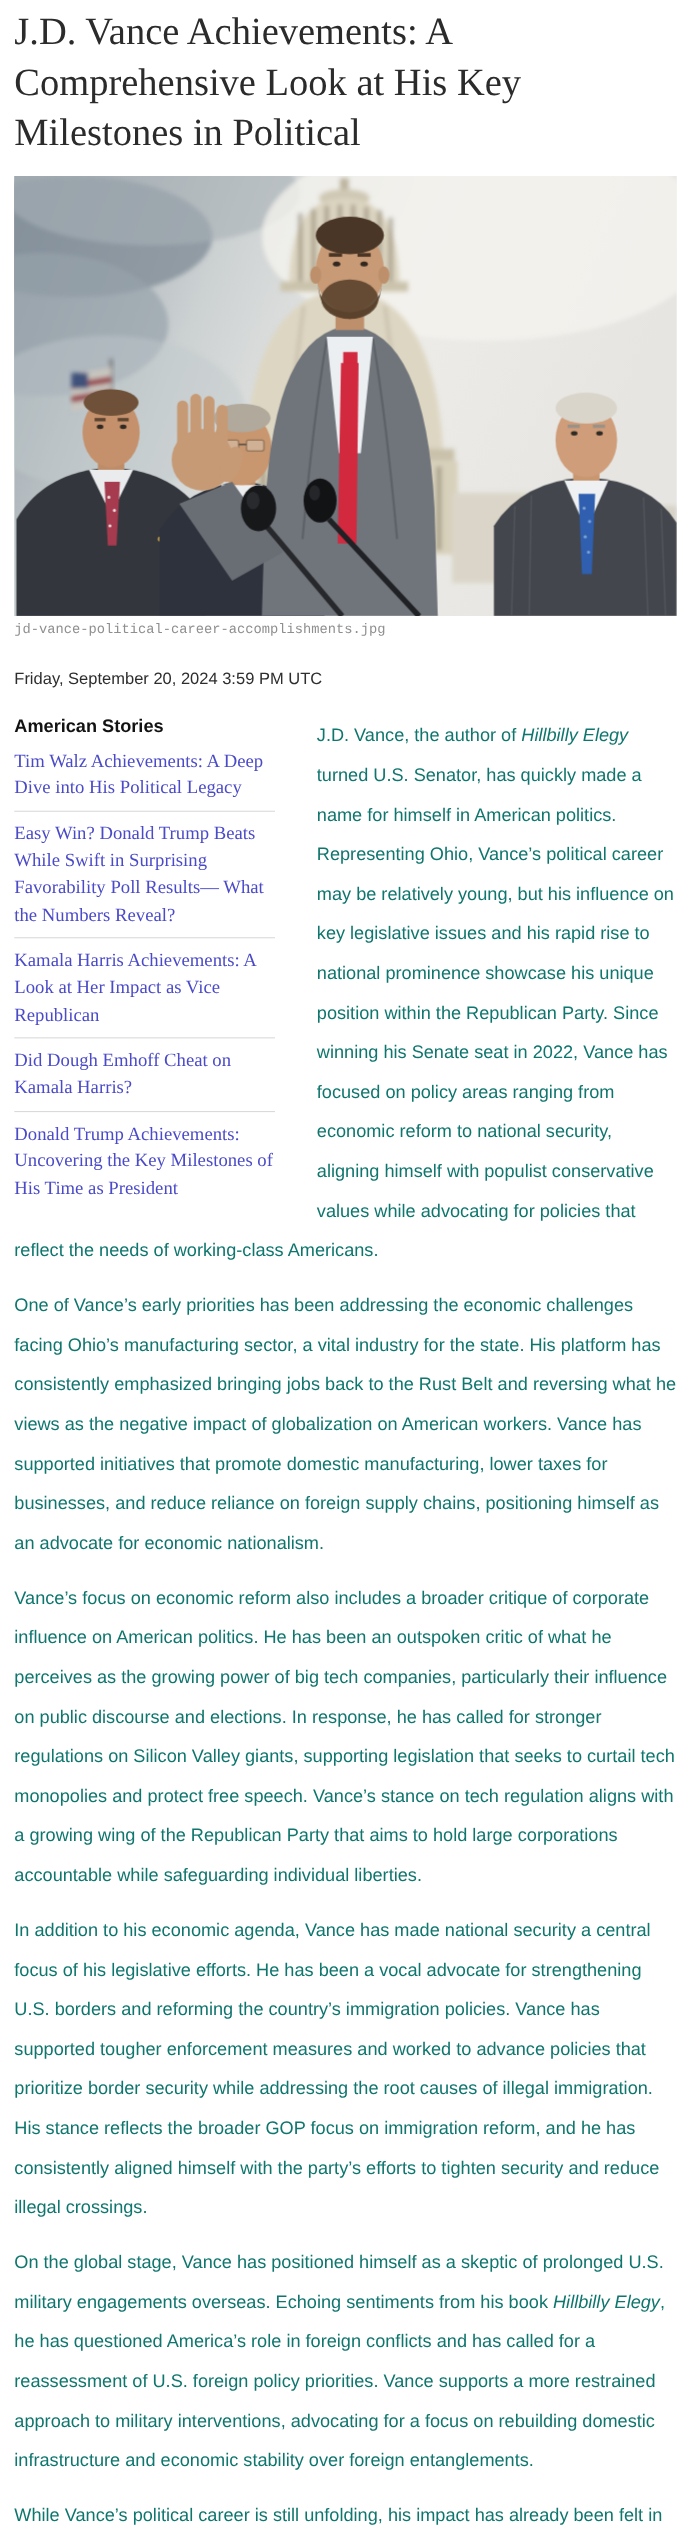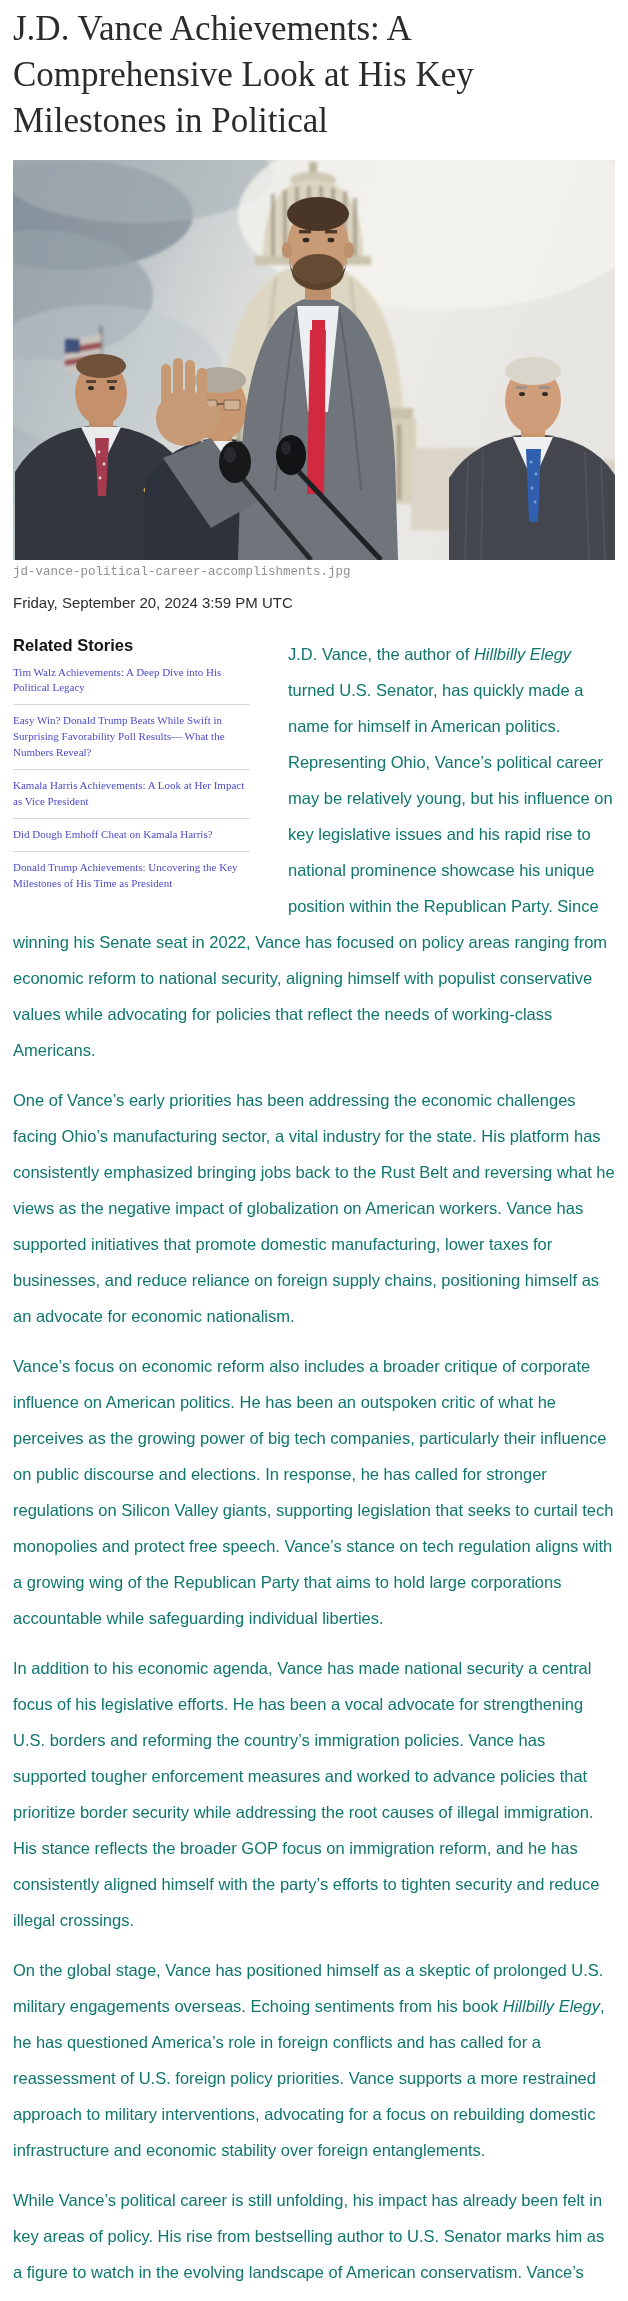--- a/index.html
+++ b/index.html
@@ -25,40 +25,40 @@
   svg.photo { display: block; width: 602px; height: 400px; background: #dfe0de; }
   figcaption.caption {
     font-size: 12.5px;
     color: #8f8f8f;
     margin-top: 5px;
   }
 
   .dateline {
     font-size: 15px;
     color: #2d2d2d;
-    margin-top: 15px;
+    margin-top: 30px;
   }
 
   .content { margin-top: 25px; }
 
   aside.sidebar {
     float: left;
     width: 237px;
     margin: 0 38px 14px 0;
   }
   aside.sidebar h2 {
     font-size: 16.5px;
     font-weight: 700;
     color: #121212;
     margin: 0 0 2px 0;
   }
   aside.sidebar a {
     display: block;
     font-family: "Liberation Serif", serif;
-    font-size: 11px;
+    font-size: 17px;
     line-height: 1.45;
     color: var(--link-color, #4b4bc8);
     text-decoration: none;
     padding: 8px 0;
     border-bottom: 1px solid #dadada;
     cursor: pointer;
   }
   aside.sidebar a:last-child { border-bottom: none; }
 
   .article-body p {
@@ -247,24 +247,24 @@
         <ellipse cx="273" cy="288" rx="5" ry="7" fill="#2a2c2f" opacity="0.8"></ellipse>
       </g>
     </svg>
     <figcaption class="caption">jd-vance-political-career-accomplishments.jpg</figcaption>
   </figure>
 
   <div class="dateline">Friday, September 20, 2024 3:59 PM UTC</div>
 
   <div class="content">
     <aside class="sidebar">
-      <h2>Related Stories</h2>
+      <h2>American Stories</h2>
       <a href="#">Tim Walz Achievements: A Deep Dive into His Political Legacy</a>
       <a href="#">Easy Win? Donald Trump Beats While Swift in Surprising Favorability Poll Results— What the Numbers Reveal?</a>
-      <a href="#">Kamala Harris Achievements: A Look at Her Impact as Vice President</a>
+      <a href="#">Kamala Harris Achievements: A Look at Her Impact as Vice Republican</a>
       <a href="#">Did Dough Emhoff Cheat on Kamala Harris?</a>
       <a href="#">Donald Trump Achievements: Uncovering the Key Milestones of His Time as President</a>
     </aside>
 
     <div class="article-body">
       <p><span>J.D. Vance, the author of </span><i>Hillbilly Elegy</i><span> turned U.S. Senator, has quickly made a name for himself in American politics. Representing Ohio, Vance’s political career may be relatively young, but his influence on key legislative issues and his rapid rise to national prominence showcase his unique position within the Republican Party. Since winning his Senate seat in 2022, Vance has focused on policy areas ranging from economic reform to national security, aligning himself with populist conservative values while advocating for policies that reflect the needs of working-class Americans.</span></p>
       <p>One of Vance’s early priorities has been addressing the economic challenges facing Ohio’s manufacturing sector, a vital industry for the state. His platform has consistently emphasized bringing jobs back to the Rust Belt and reversing what he views as the negative impact of globalization on American workers. Vance has supported initiatives that promote domestic manufacturing, lower taxes for businesses, and reduce reliance on foreign supply chains, positioning himself as an advocate for economic nationalism.</p>
       <p>Vance’s focus on economic reform also includes a broader critique of corporate influence on American politics. He has been an outspoken critic of what he perceives as the growing power of big tech companies, particularly their influence on public discourse and elections. In response, he has called for stronger regulations on Silicon Valley giants, supporting legislation that seeks to curtail tech monopolies and protect free speech. Vance’s stance on tech regulation aligns with a growing wing of the Republican Party that aims to hold large corporations accountable while safeguarding individual liberties.</p>
       <p>In addition to his economic agenda, Vance has made national security a central focus of his legislative efforts. He has been a vocal advocate for strengthening U.S. borders and reforming the country’s immigration policies. Vance has supported tougher enforcement measures and worked to advance policies that prioritize border security while addressing the root causes of illegal immigration. His stance reflects the broader GOP focus on immigration reform, and he has consistently aligned himself with the party’s efforts to tighten security and reduce illegal crossings.</p>
       <p><span>On the global stage, Vance has positioned himself as a skeptic of prolonged U.S. military engagements overseas. Echoing sentiments from his book </span><i>Hillbilly Elegy</i><span>, he has questioned America’s role in foreign conflicts and has called for a reassessment of U.S. foreign policy priorities. Vance supports a more restrained approach to military interventions, advocating for a focus on rebuilding domestic infrastructure and economic stability over foreign entanglements.</span></p>

